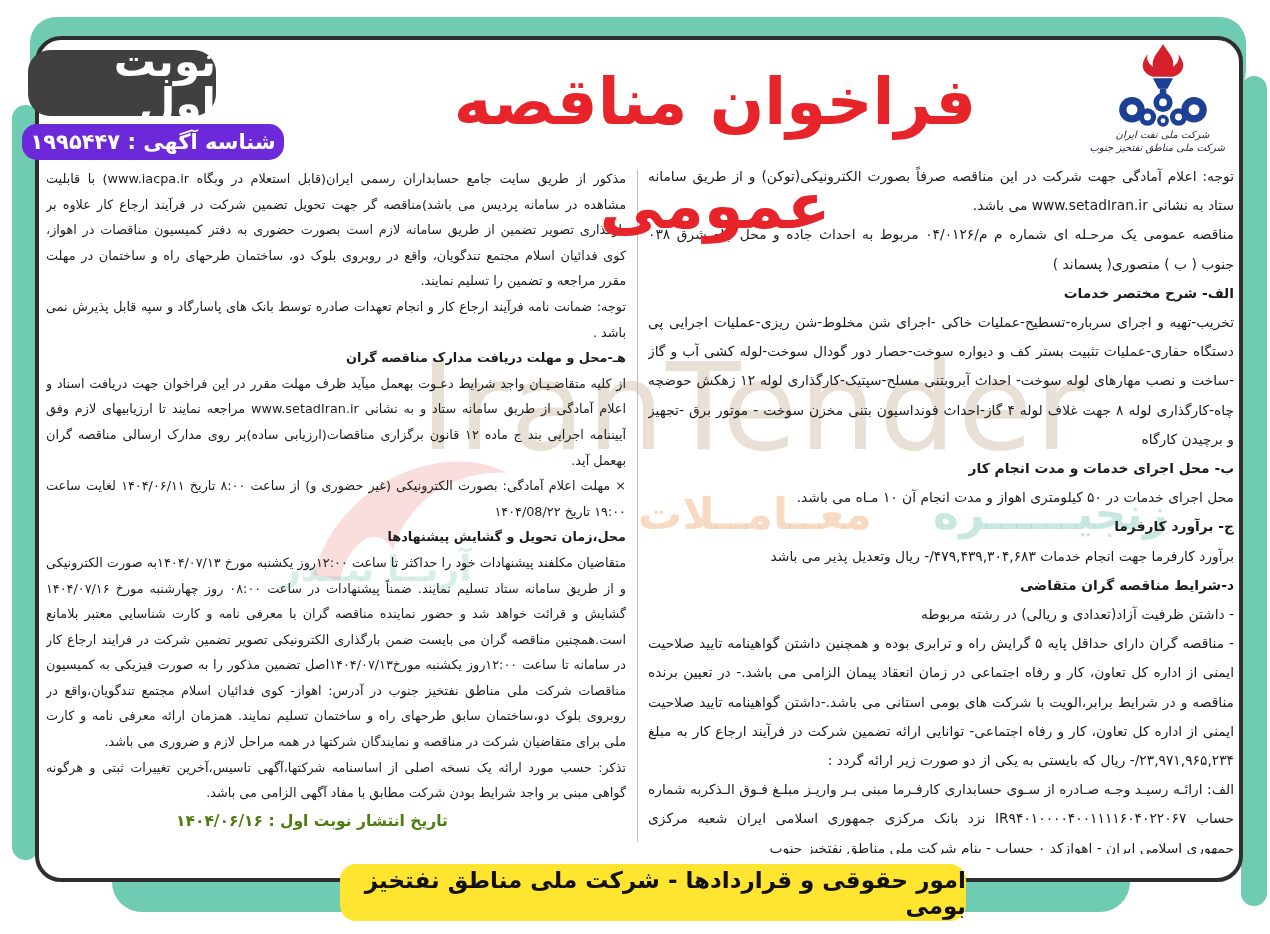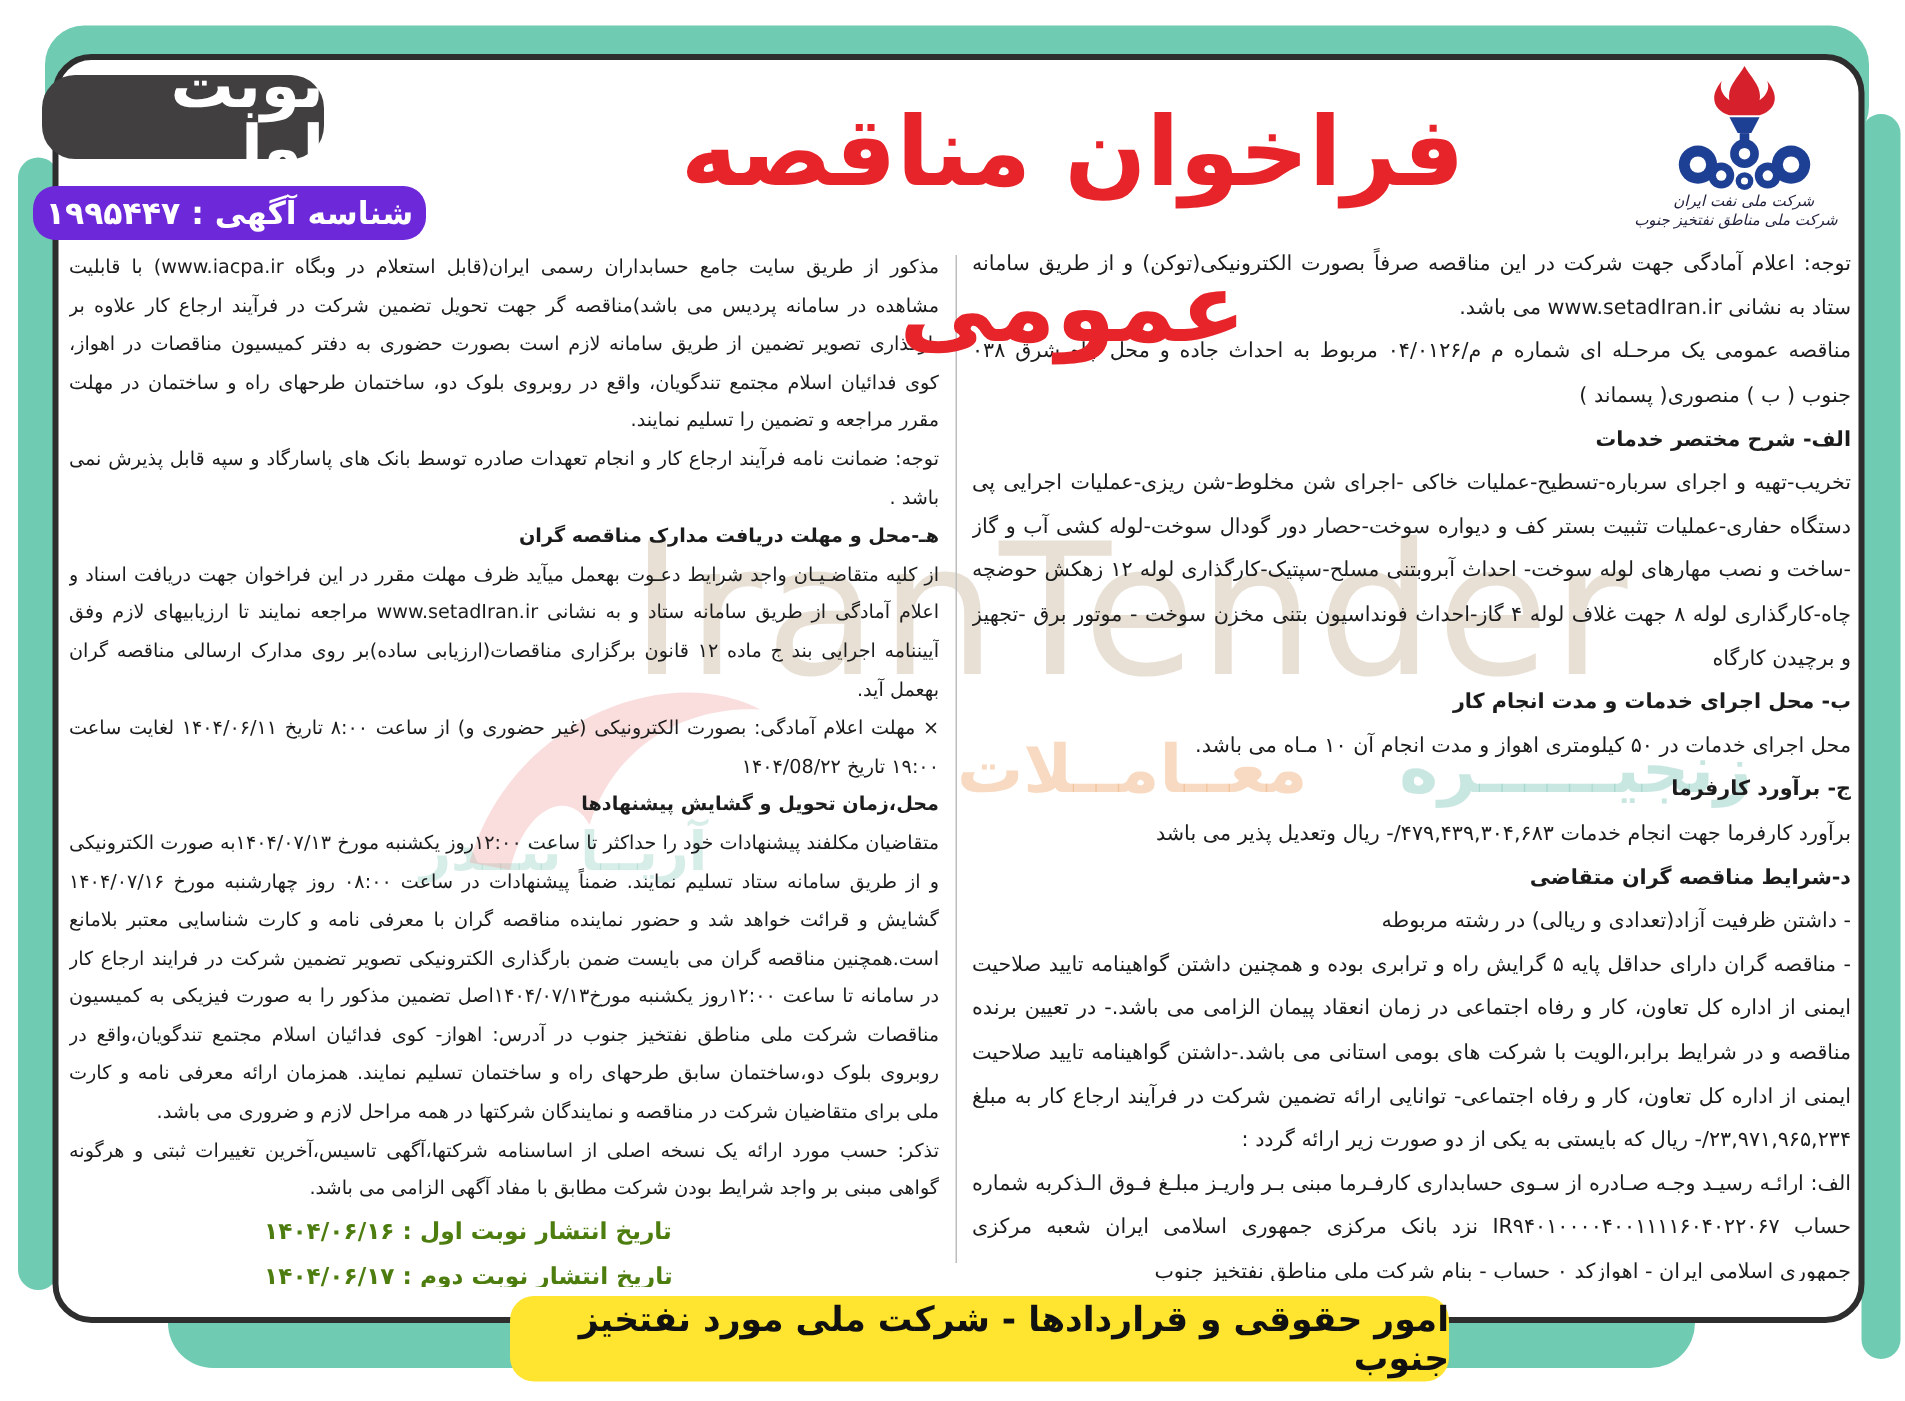--- a/index.html
+++ b/index.html
@@ -13,21 +13,21 @@
   .teal-left{left:12px;top:105px;width:27px;height:755px;border-radius:14px;}
   .teal-right{left:1241px;top:76px;width:26px;height:830px;border-radius:13px;}
   .teal-bottom{left:112px;top:844px;width:1018px;height:68px;border-radius:30px;}
   
   .card{
     position:absolute;left:35px;top:36px;width:1200px;height:838px;
     background:#ffffff;border:4px solid #2f2e2e;border-radius:26px;z-index:1;
   }
   
   .badge-edition{
-    position:absolute;left:28px;top:50px;width:188px;height:56px;z-index:5;
+    position:absolute;left:28px;top:50px;width:188px;height:66px;z-index:5;
     background:#413f40;border-radius:22px;color:#fff;font-weight:bold;font-size:42px;
     display:flex;align-items:center;justify-content:center;direction:rtl;line-height:1;
   }
   .badge-id{
     position:absolute;left:22px;top:124px;width:262px;height:36px;z-index:5;
     background:#6d28d9;border-radius:15px;color:#fff;font-weight:bold;font-size:21px;
     display:flex;align-items:center;justify-content:center;direction:rtl;
   }
   
   .title{
@@ -134,16 +134,15 @@
 <div class="col col-left">
     <p class="par normal">مذکور از طریق سایت جامع حسابداران رسمی ایران(قابل استعلام در وبگاه www.iacpa.ir) با قابلیت مشاهده در سامانه پردیس می باشد)مناقصه گر جهت تحویل تضمین شرکت در فرآیند ارجاع کار علاوه بر بارگذاری تصویر تضمین از طریق سامانه لازم است بصورت حضوری به دفتر کمیسیون مناقصات در اهواز، کوی فدائیان اسلام مجتمع تندگویان، واقع در روبروی بلوک دو، ساختمان طرحهای راه و ساختمان در مهلت مقرر مراجعه و تضمین را تسلیم نمایند.</p>
     <p class="par normal">توجه: ضمانت نامه فرآیند ارجاع کار و انجام تعهدات صادره توسط بانک های پاسارگاد و سپه قابل پذیرش نمی باشد .</p>
     <p class="par heading">هـ-محل و مهلت دریافت مدارک مناقصه گران</p>
     <p class="par normal">از کلیه متقاضـیـان واجد شرایط دعـوت بهعمل میآید ظرف مهلت مقرر در این فراخوان جهت دریافت اسناد و اعلام آمادگی از طریق سامانه ستاد و به نشانی www.setadIran.ir مراجعه نمایند تا ارزیابیهای لازم وفق آییننامه اجرایی بند ج ماده ۱۲ قانون برگزاری مناقصات(ارزیابی ساده)بر روی مدارک ارسالی مناقصه گران بهعمل آید.</p>
     <p class="par normal">× مهلت اعلام آمادگی: بصورت الکترونیکی (غیر حضوری و) از ساعت ۸:۰۰ تاریخ  ۱۴۰۴/۰۶/۱۱ لغایت ساعت ۱۹:۰۰ تاریخ  ۱۴۰۴/08/۲۲</p>
     <p class="par heading">محل،زمان تحویل و گشایش پیشنهادها</p>
     <p class="par normal">متقاضیان مکلفند پیشنهادات خود را حداکثر تا ساعت ۱۲:۰۰روز  یکشنبه مورخ ۱۴۰۴/۰۷/۱۳به صورت الکترونیکی و از طریق سامانه ستاد تسلیم نمایند. ضمناً پیشنهادات در ساعت ۰۸:۰۰ روز چهارشنبه مورخ ۱۴۰۴/۰۷/۱۶ گشایش و قرائت خواهد شد و حضور نماینده مناقصه گران با معرفی نامه و کارت شناسایی معتبر بلامانع است.همچنین مناقصه گران می بایست ضمن بارگذاری الکترونیکی تصویر تضمین شرکت در فرایند ارجاع کار در سامانه تا ساعت ۱۲:۰۰روز  یکشنبه مورخ۱۴۰۴/۰۷/۱۳اصل تضمین مذکور را به صورت فیزیکی به کمیسیون مناقصات شرکت ملی مناطق نفتخیز جنوب در آدرس: اهواز- کوی فدائیان اسلام مجتمع تندگویان،واقع در روبروی بلوک دو،ساختمان سابق طرحهای راه و ساختمان تسلیم نمایند. همزمان ارائه معرفی نامه و کارت ملی برای متقاضیان شرکت در مناقصه و نمایندگان شرکتها در همه مراحل لازم و ضروری می باشد.</p>
     <p class="par normal">تذکر: حسب مورد ارائه یک نسخه اصلی از اساسنامه شرکتها،آگهی تاسیس،آخرین تغییرات ثبتی و هرگونه گواهی مبنی بر واجد شرایط بودن شرکت مطابق با مفاد آگهی الزامی می باشد.</p>
     <p class="par red">تاریخ انتشار نوبت اول : ۱۴۰۴/۰۶/۱۶</p>
-    <p class="par red">تاریخ انتشار نوبت دوم : ۱۴۰۴/۰۶/۱۷</p>
   </div>
 
-<div class="footer-badge">امور حقوقی و قراردادها - شرکت ملی مورد نفتخیز جنوب</div>
+<div class="footer-badge">امور حقوقی و قراردادها - شرکت ملی مناطق نفتخیز بومی</div>
 
 </body></html>

